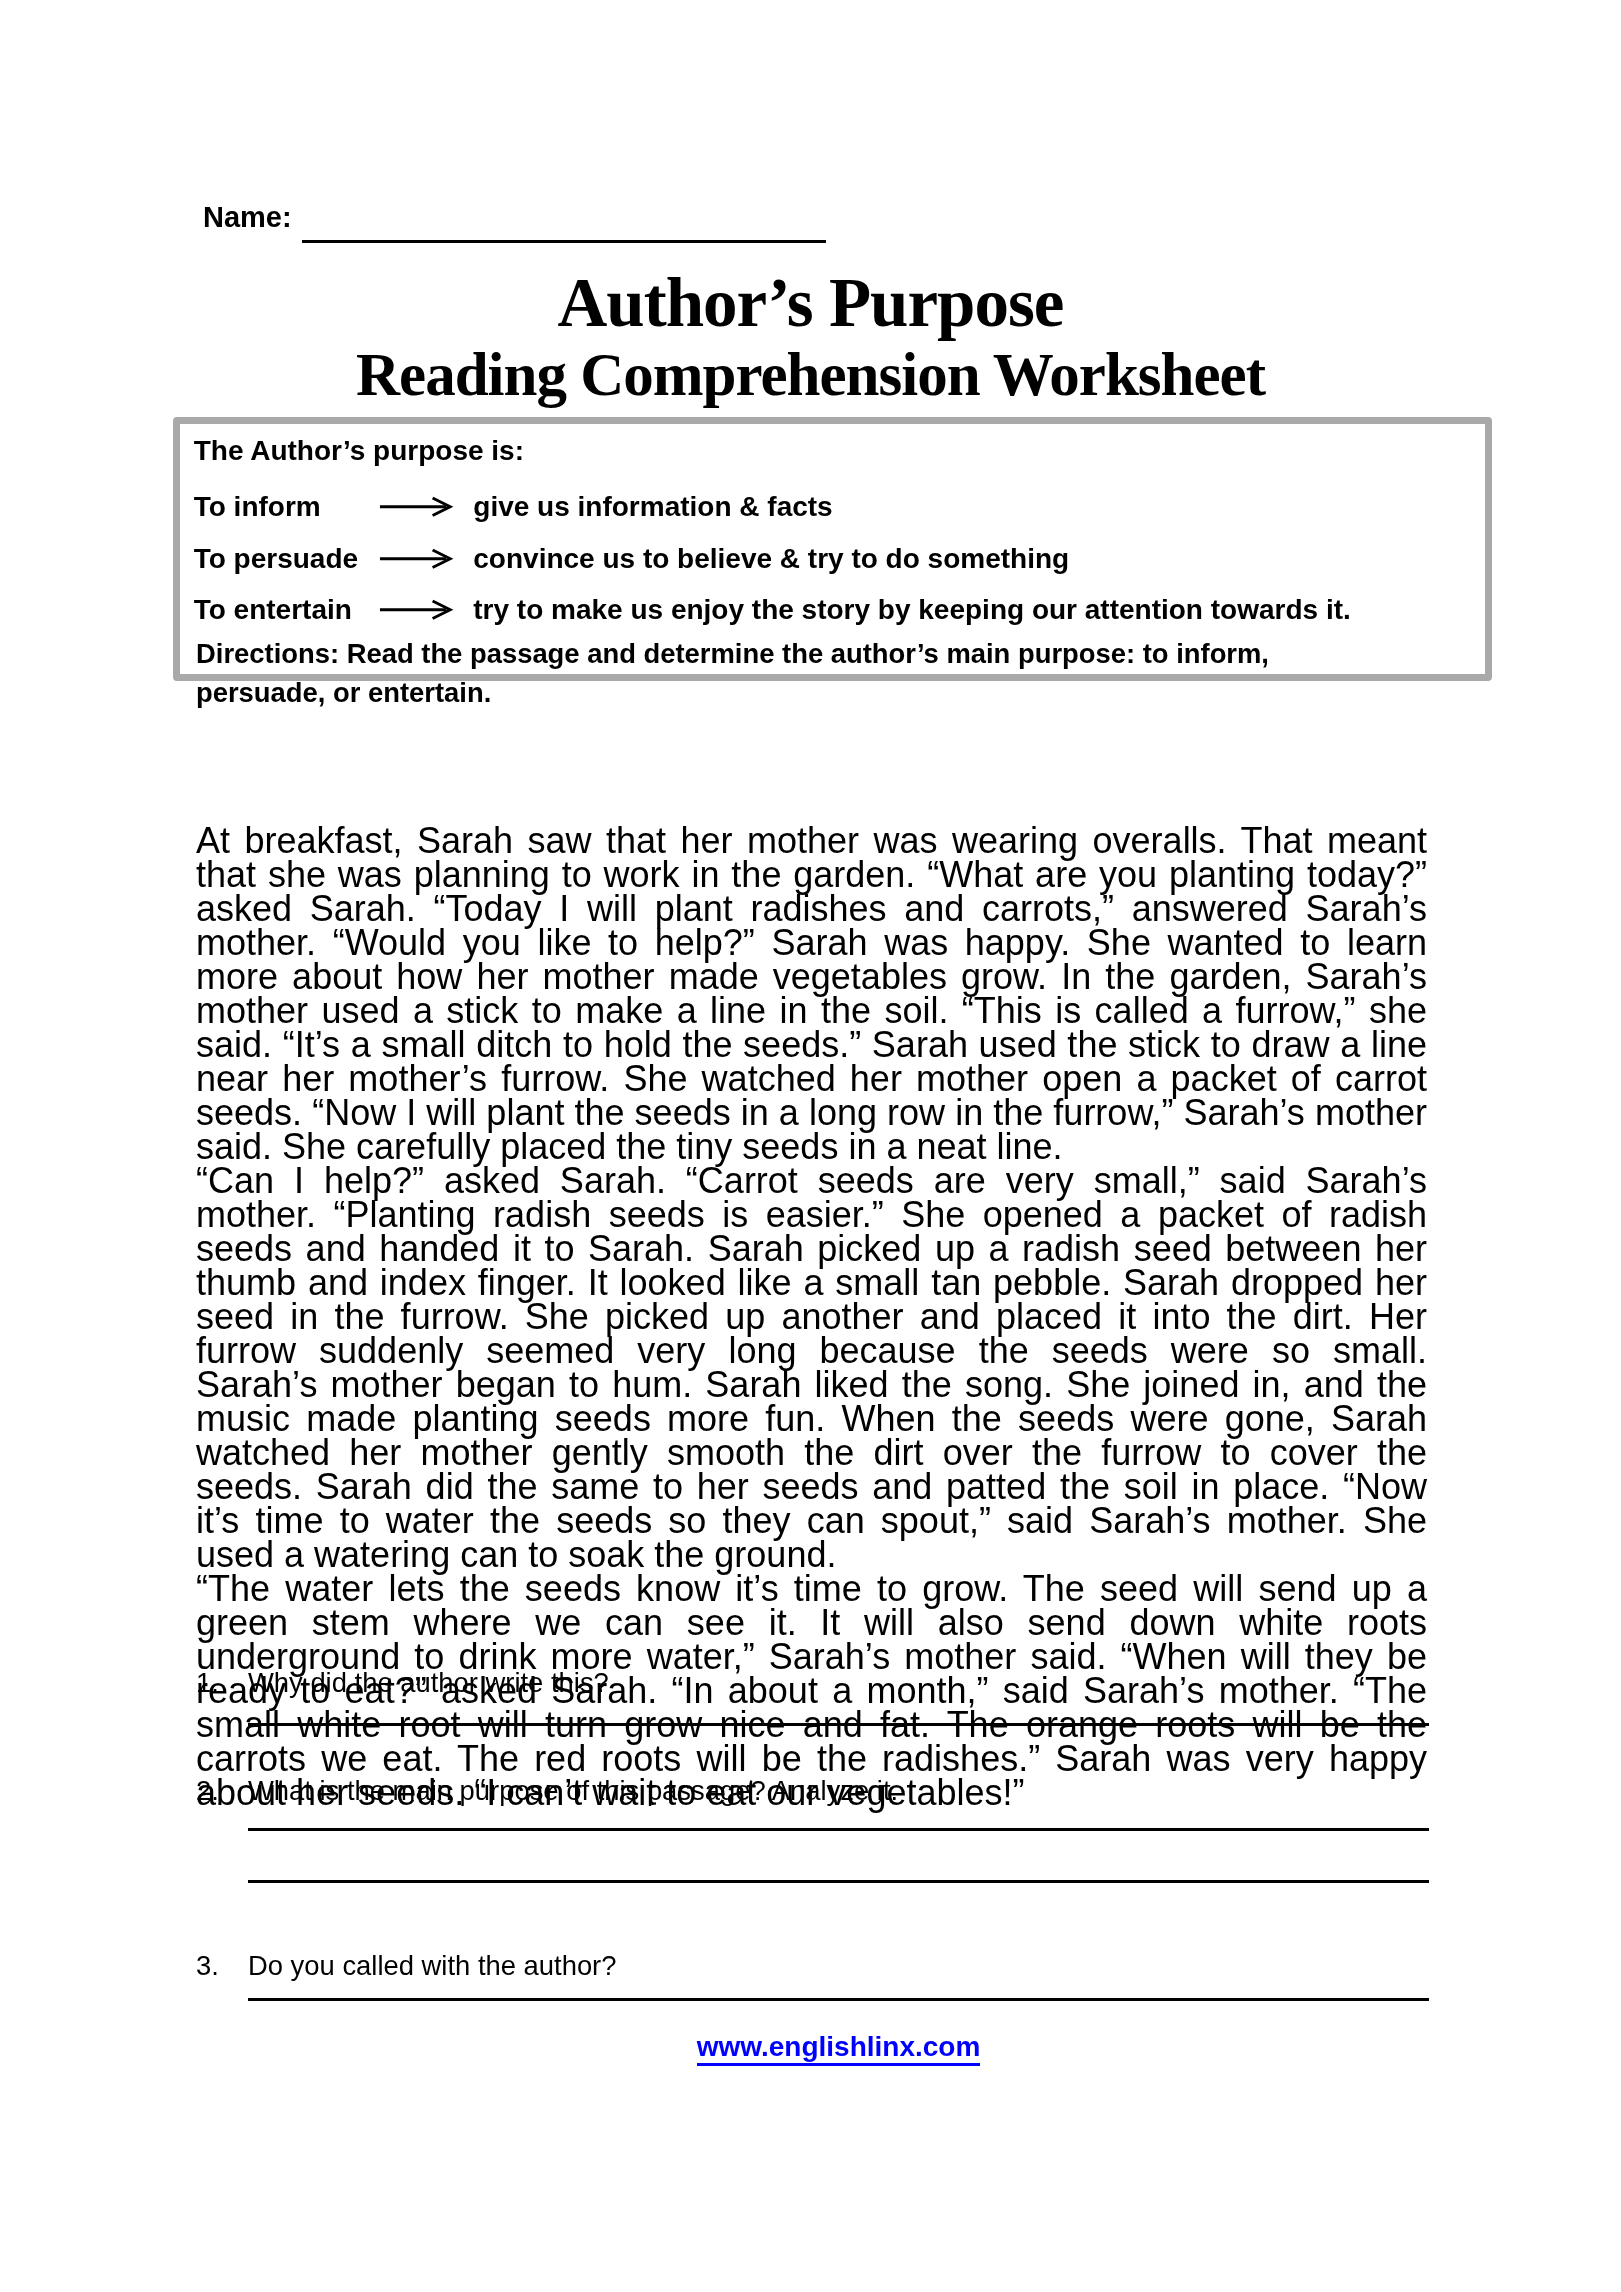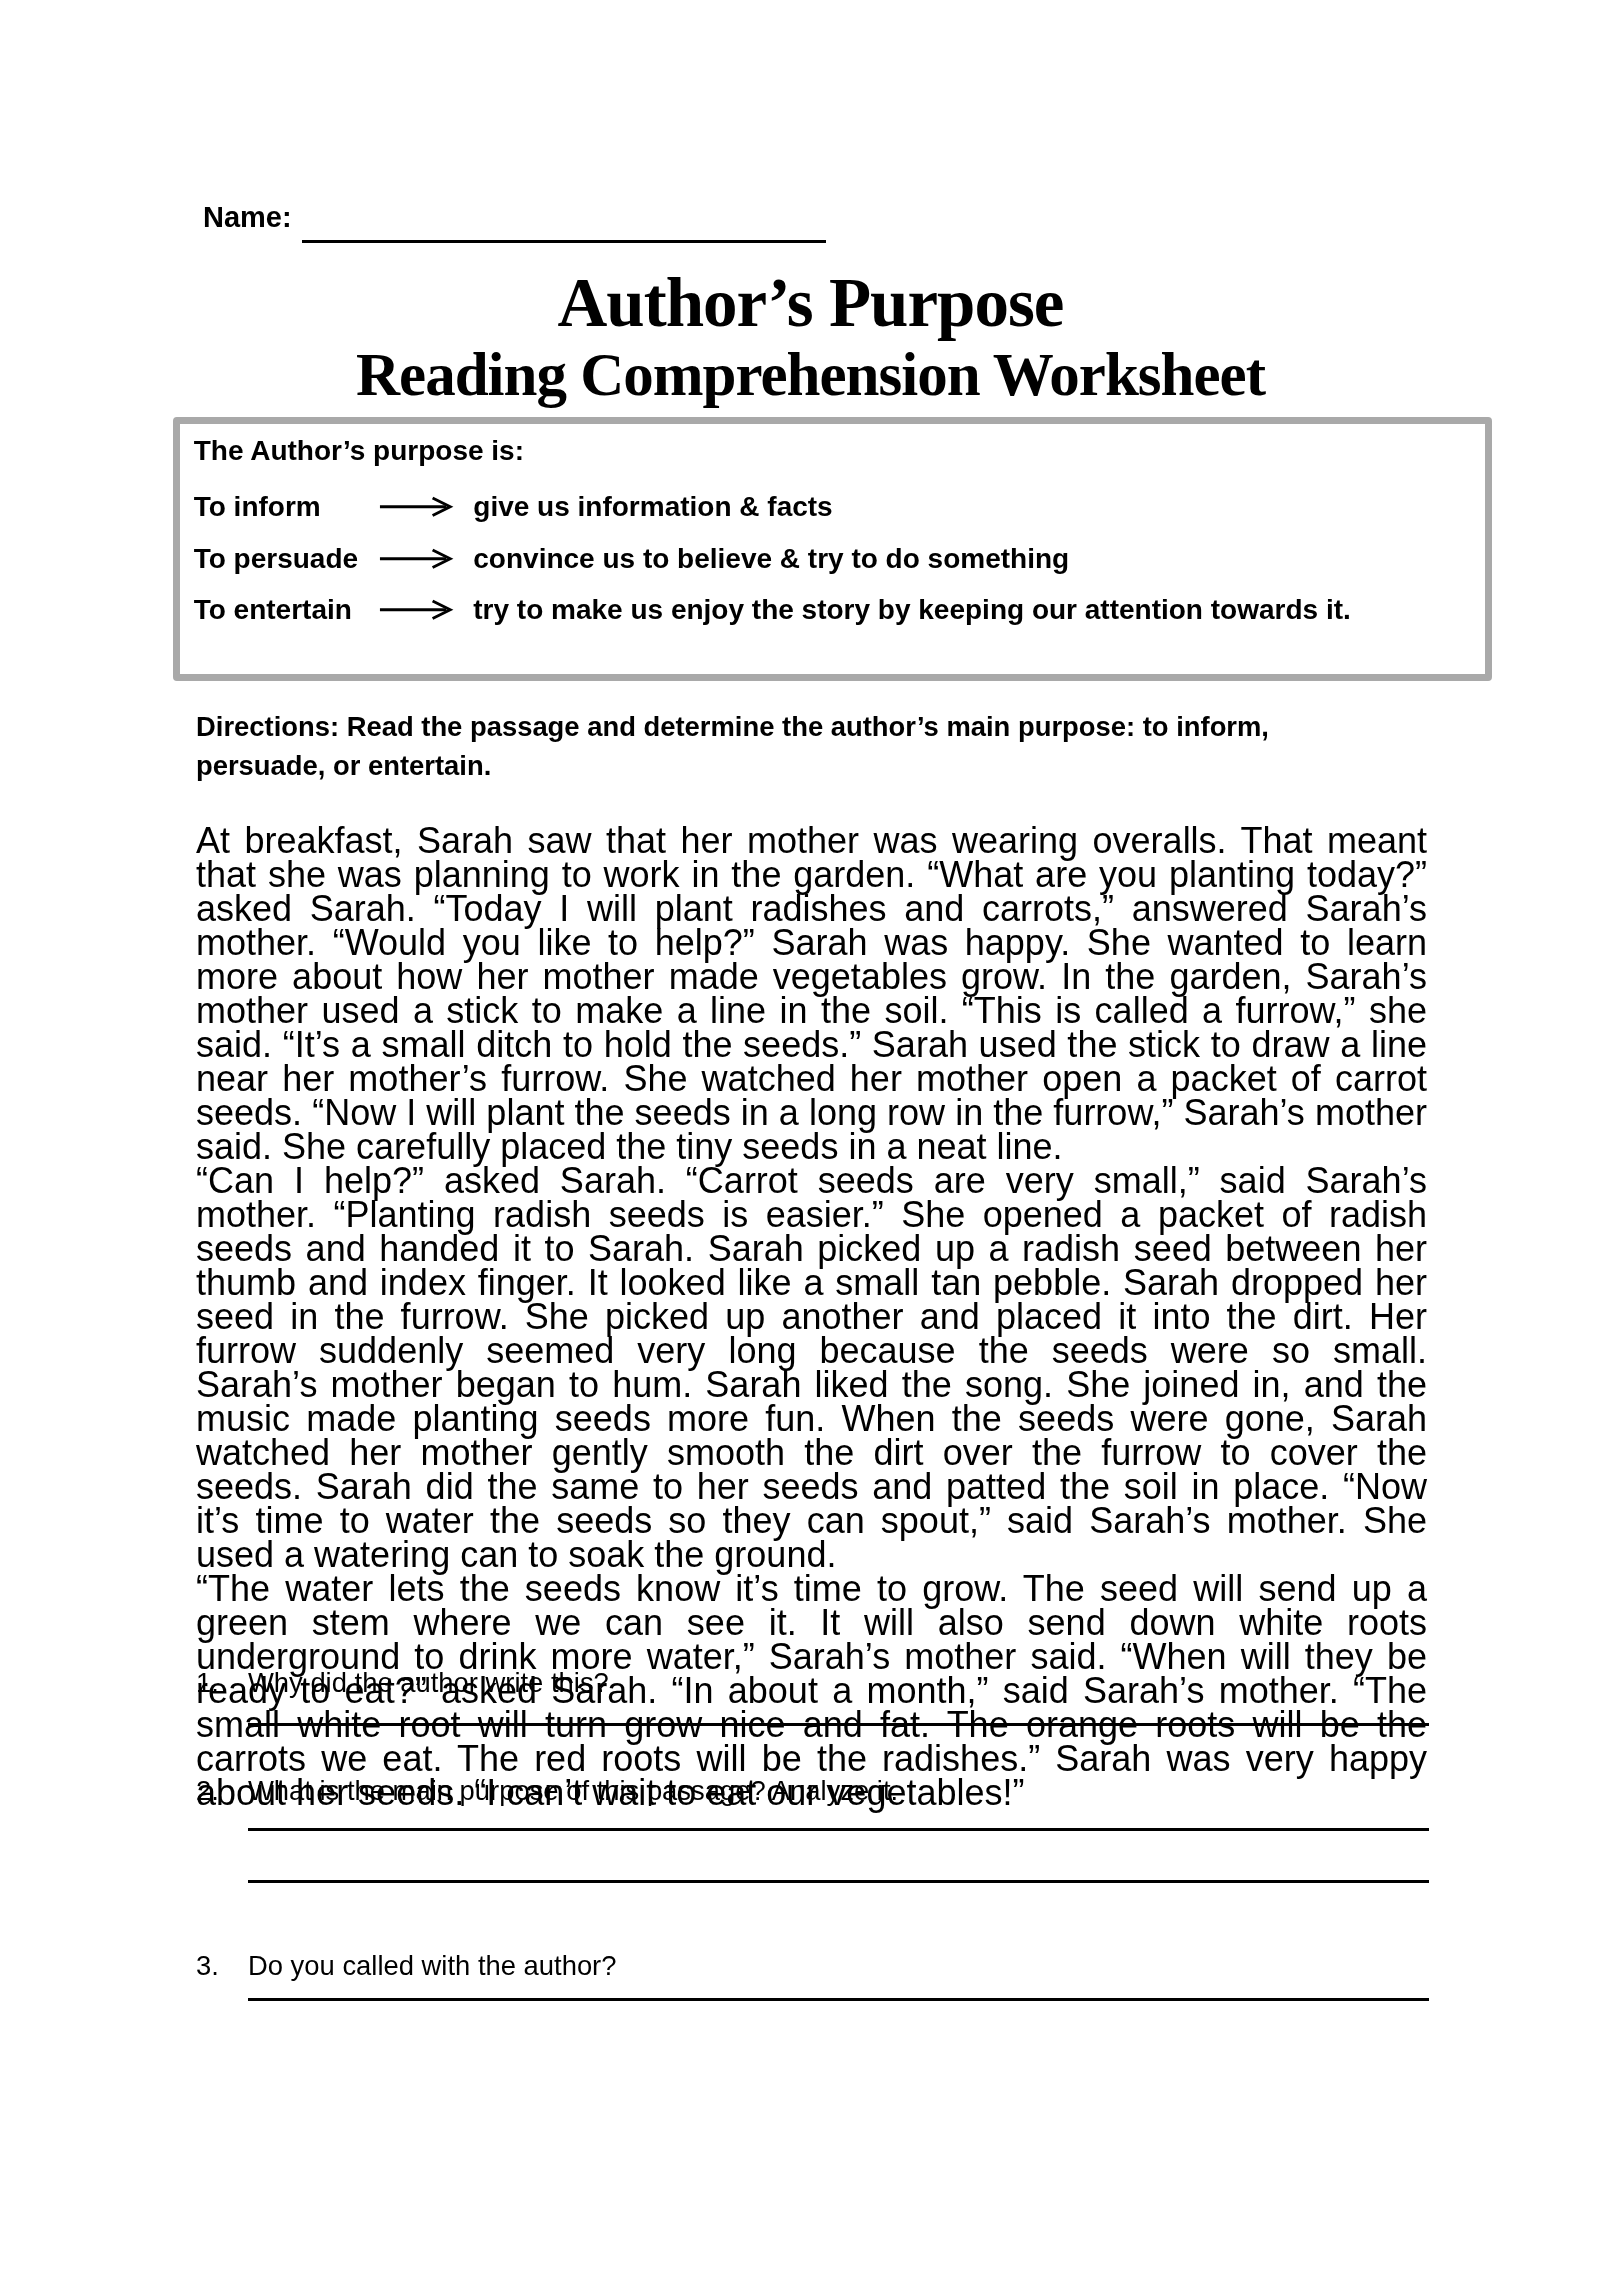--- a/index.html
+++ b/index.html
@@ -50,21 +50,21 @@
   .box-heading{line-height:33px;margin:0 0 25.5px 0;}
   .purpose-row{
     display:flex;align-items:center;
     line-height:29px;height:29px;margin-bottom:22.5px;
   }
   .p-label{display:inline-block;width:184px;white-space:nowrap;}
   .arrow-icon{flex:0 0 auto;margin-right:17.6px;}
   .p-desc{white-space:nowrap;}
   
   .directions{
-    position:absolute;left:196px;top:707px;width:1176px;
+    position:absolute;left:196px;top:634px;width:1176px;
     font-size:27.4px;font-weight:bold;line-height:39px;
   }
   
   .passage{
     position:absolute;left:196px;top:824px;width:1231px;
     font-size:36px;line-height:34px;text-align:justify;
   }
   .passage p{margin:0;}
   
   .question{
@@ -161,15 +161,18 @@
   </div>
   <div class="answer-line l2a"></div>
   <div class="answer-line l2b"></div>
 
   <div class="question q3">
     <span class="q-num">3.</span>
     <span class="q-text">Do you called with the author?</span>
   </div>
   <div class="answer-line l3"></div>
 
+  <div class="footer">
+    <a>www.englishlinx.com</a>
+  </div>
 
 </div>
 
 
 </body></html>

